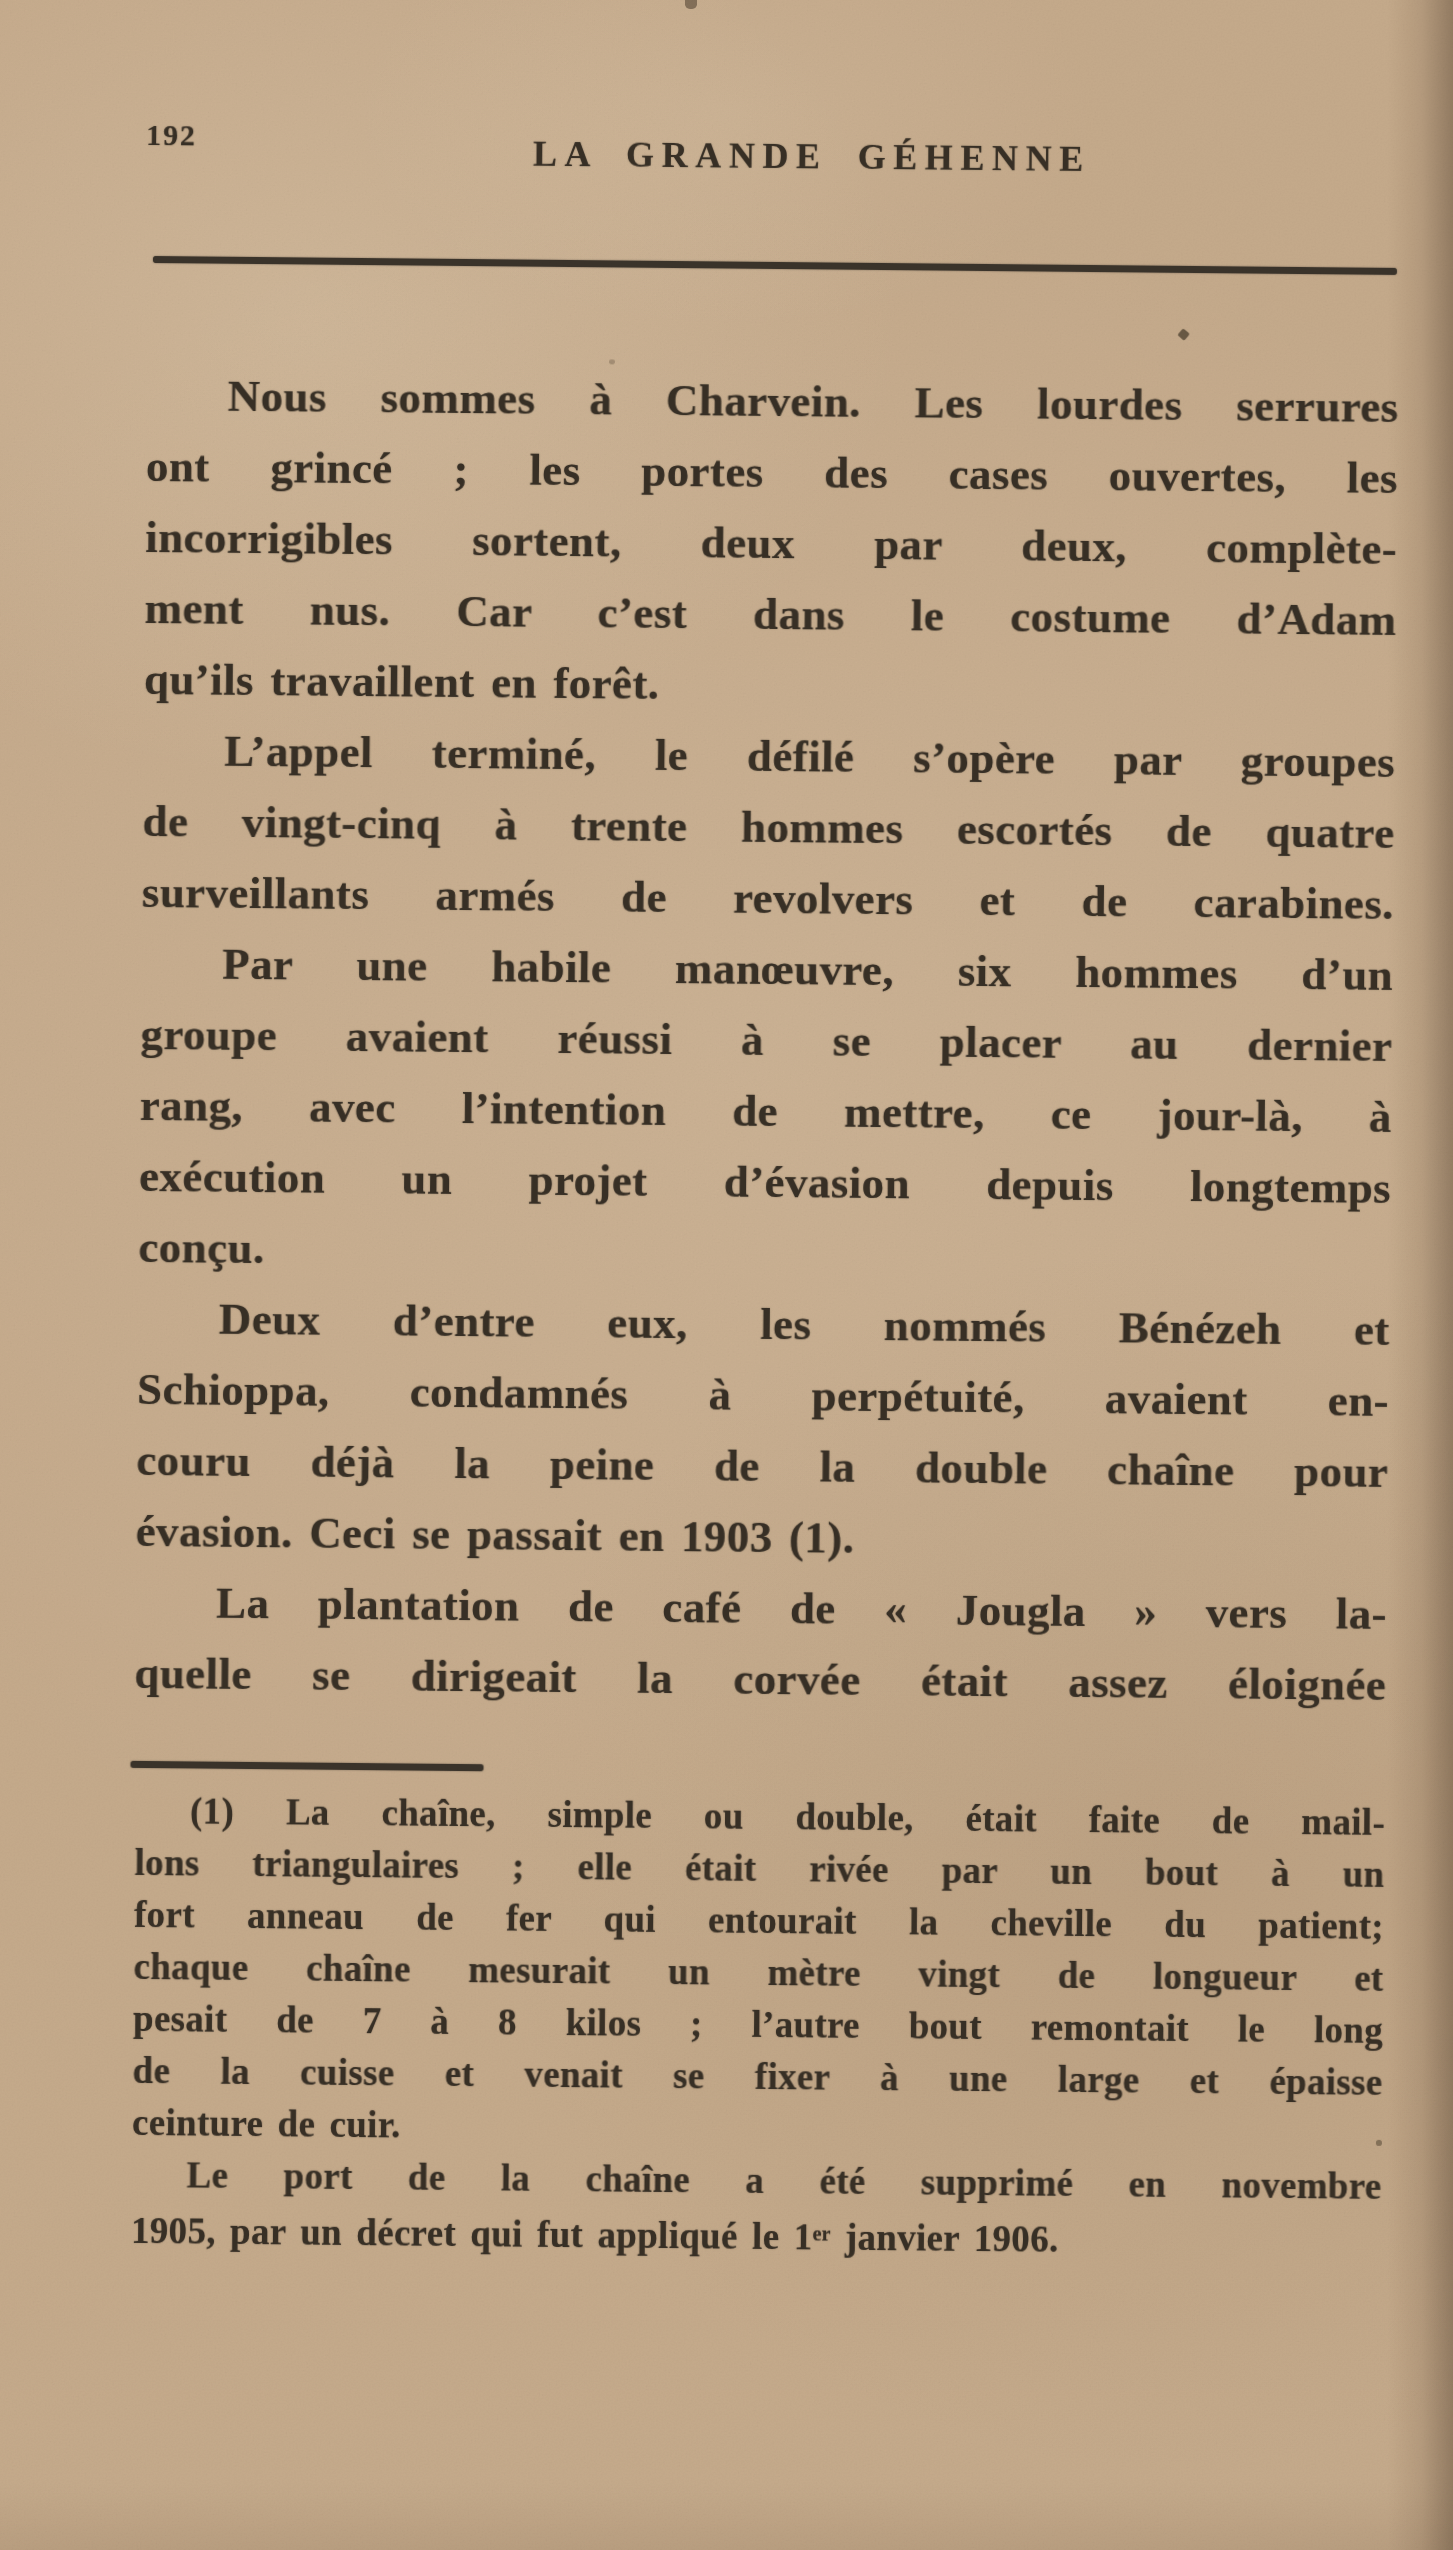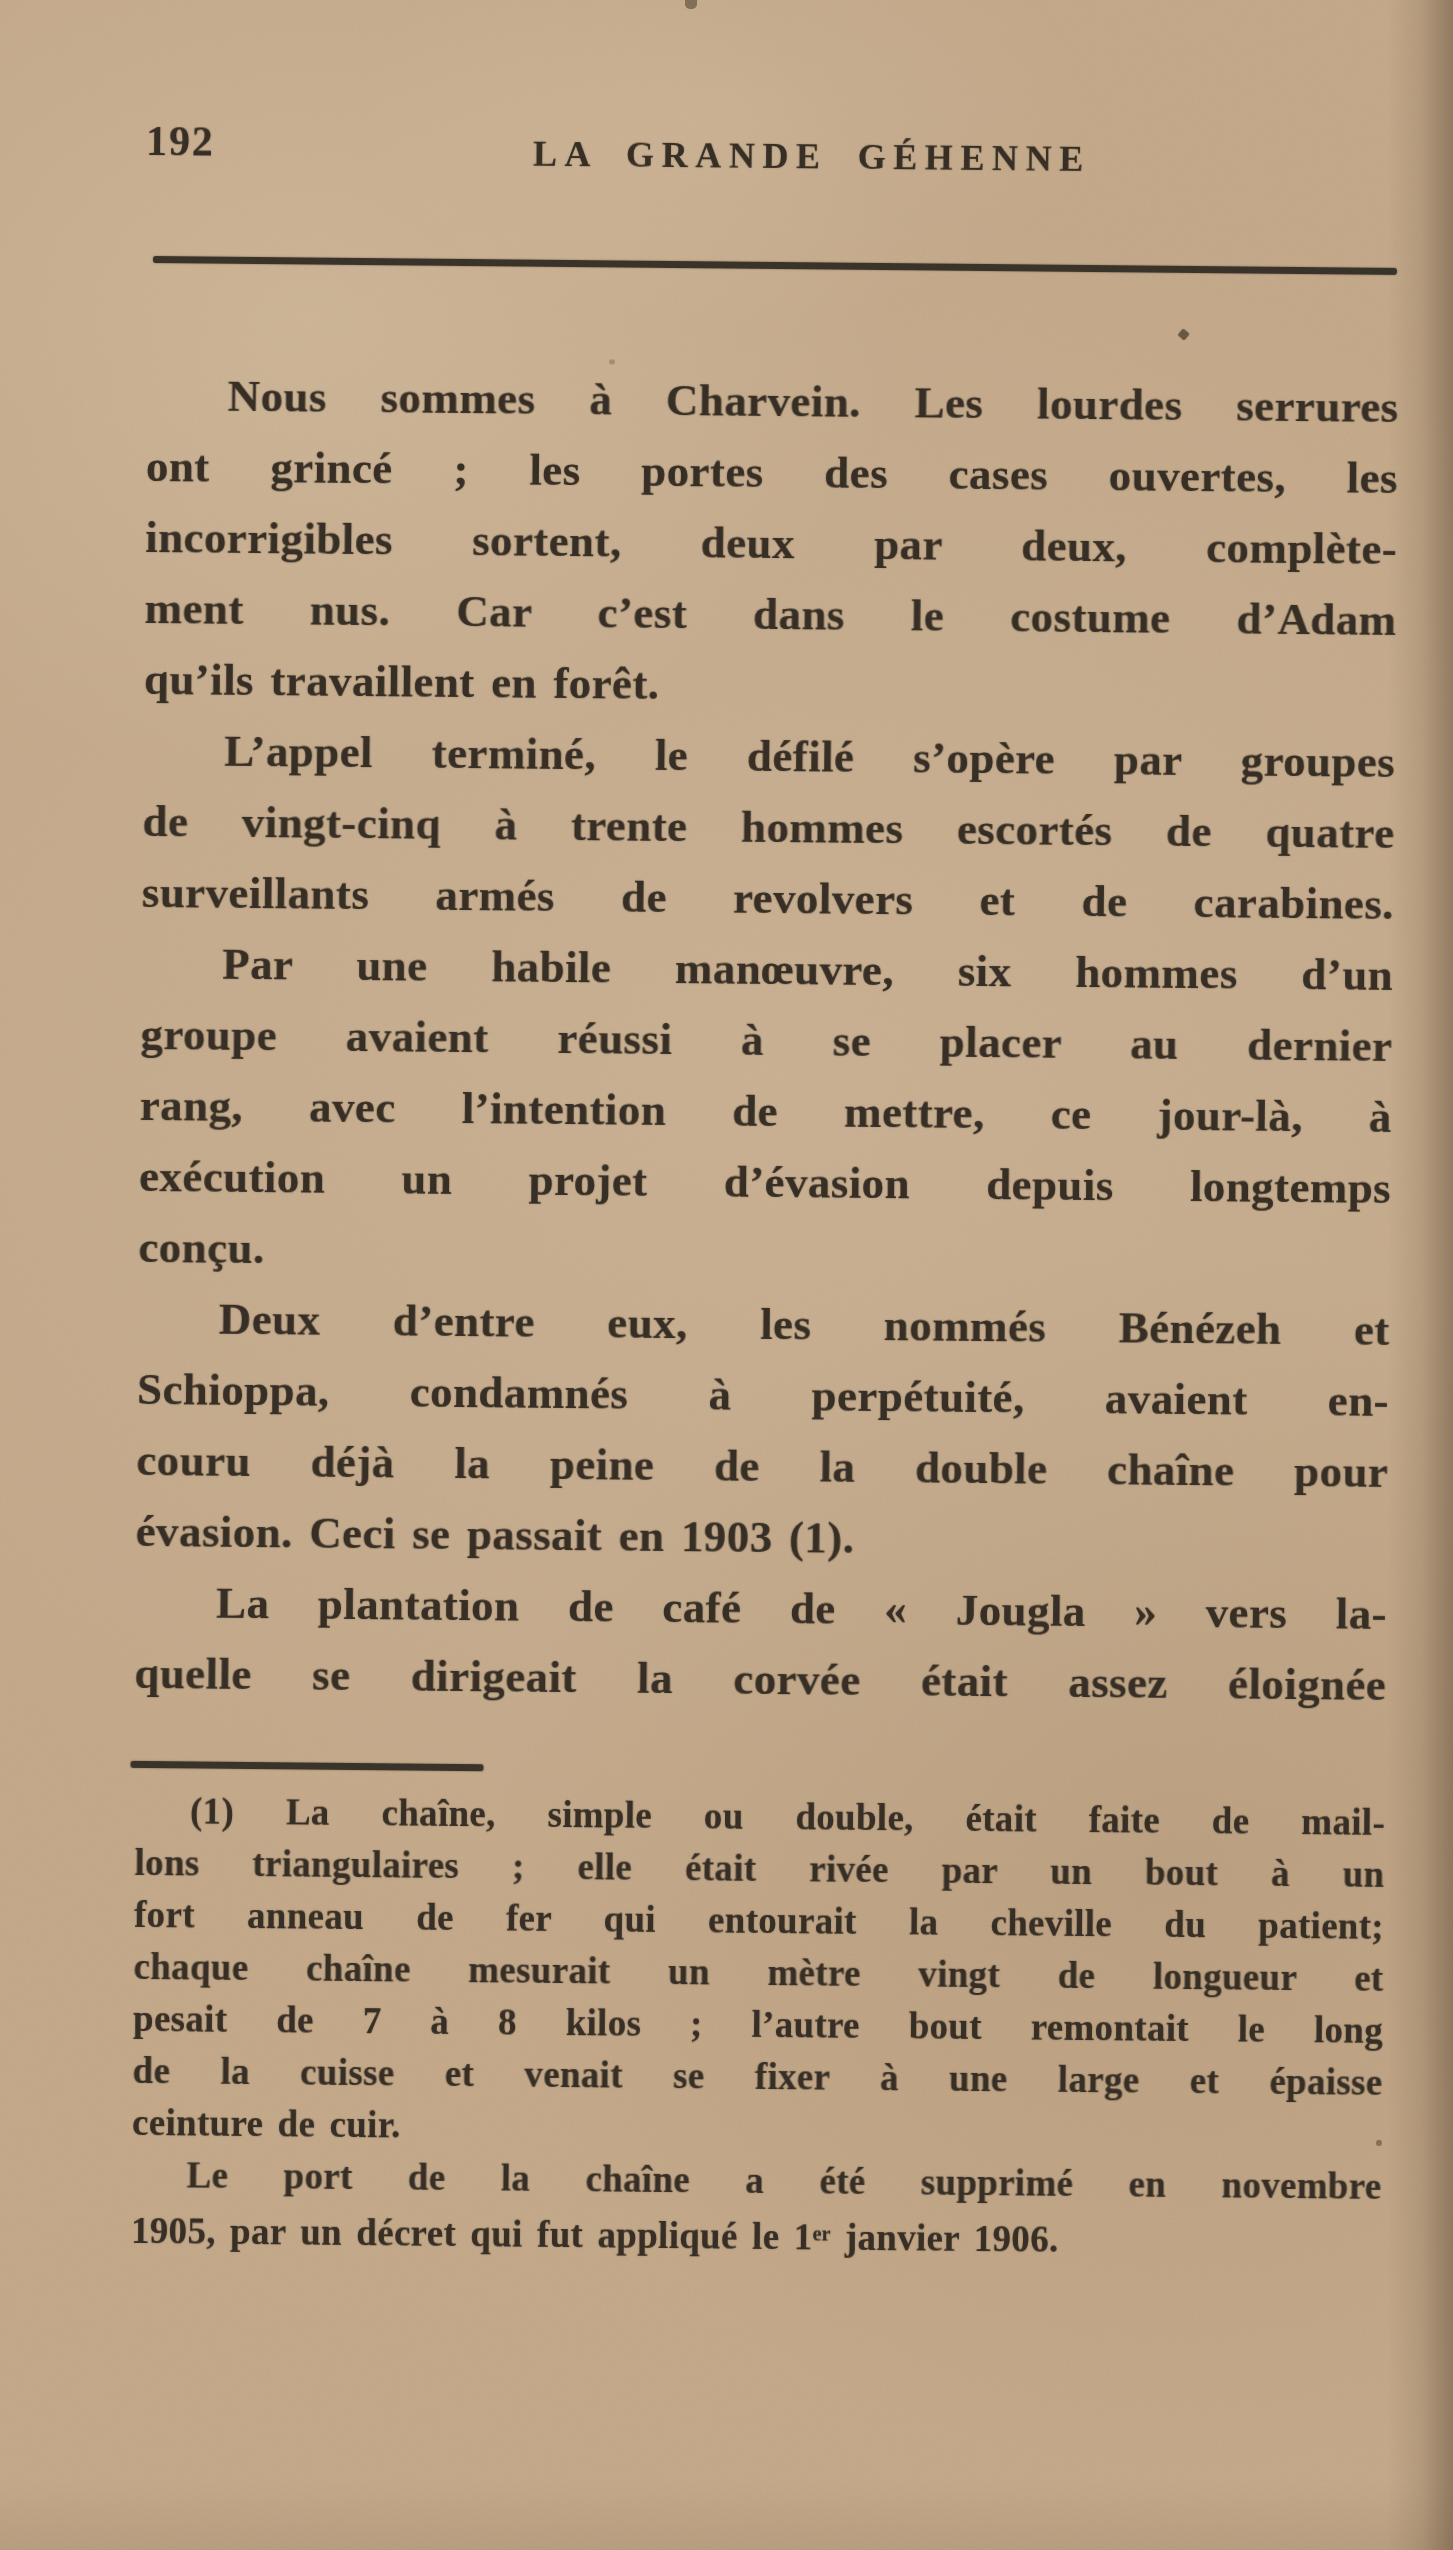--- a/index.html
+++ b/index.html
@@ -25,21 +25,21 @@
   .content {
     position: absolute; inset: 0;
     transform: rotate(0.55deg);
     transform-origin: 153px 256px;
     color: #372f25;
     text-shadow: 0 0 1.4px rgba(55,47,37,0.5);
     filter: blur(0.3px);
   }
   .pagenum {
     position: absolute; left: 145px; top: 120px;
-    font-size: 42px; font-weight: bold; line-height: 1; letter-spacing: 1.9px;
+    font-size: 30px; font-weight: bold; line-height: 1; letter-spacing: 1.9px;
   }
   .running-title {
     position: absolute; left: 532px; top: 132px;
     font-size: 36px; font-weight: bold; line-height: 1;
     letter-spacing: 7.6px; word-spacing: 13.3px; white-space: nowrap;
   }
   .rule { position: absolute; background: #3a332a; border-radius: 2.9px;
           box-shadow: 0 0 1.9px rgba(58,51,42,0.6); }
   .rule-main { left: 153px; top: 256px; width: 1244px; height: 6.7px; }
   .rule-fn   { left: 145px; top: 1761px; width: 353px; height: 6.7px; }

